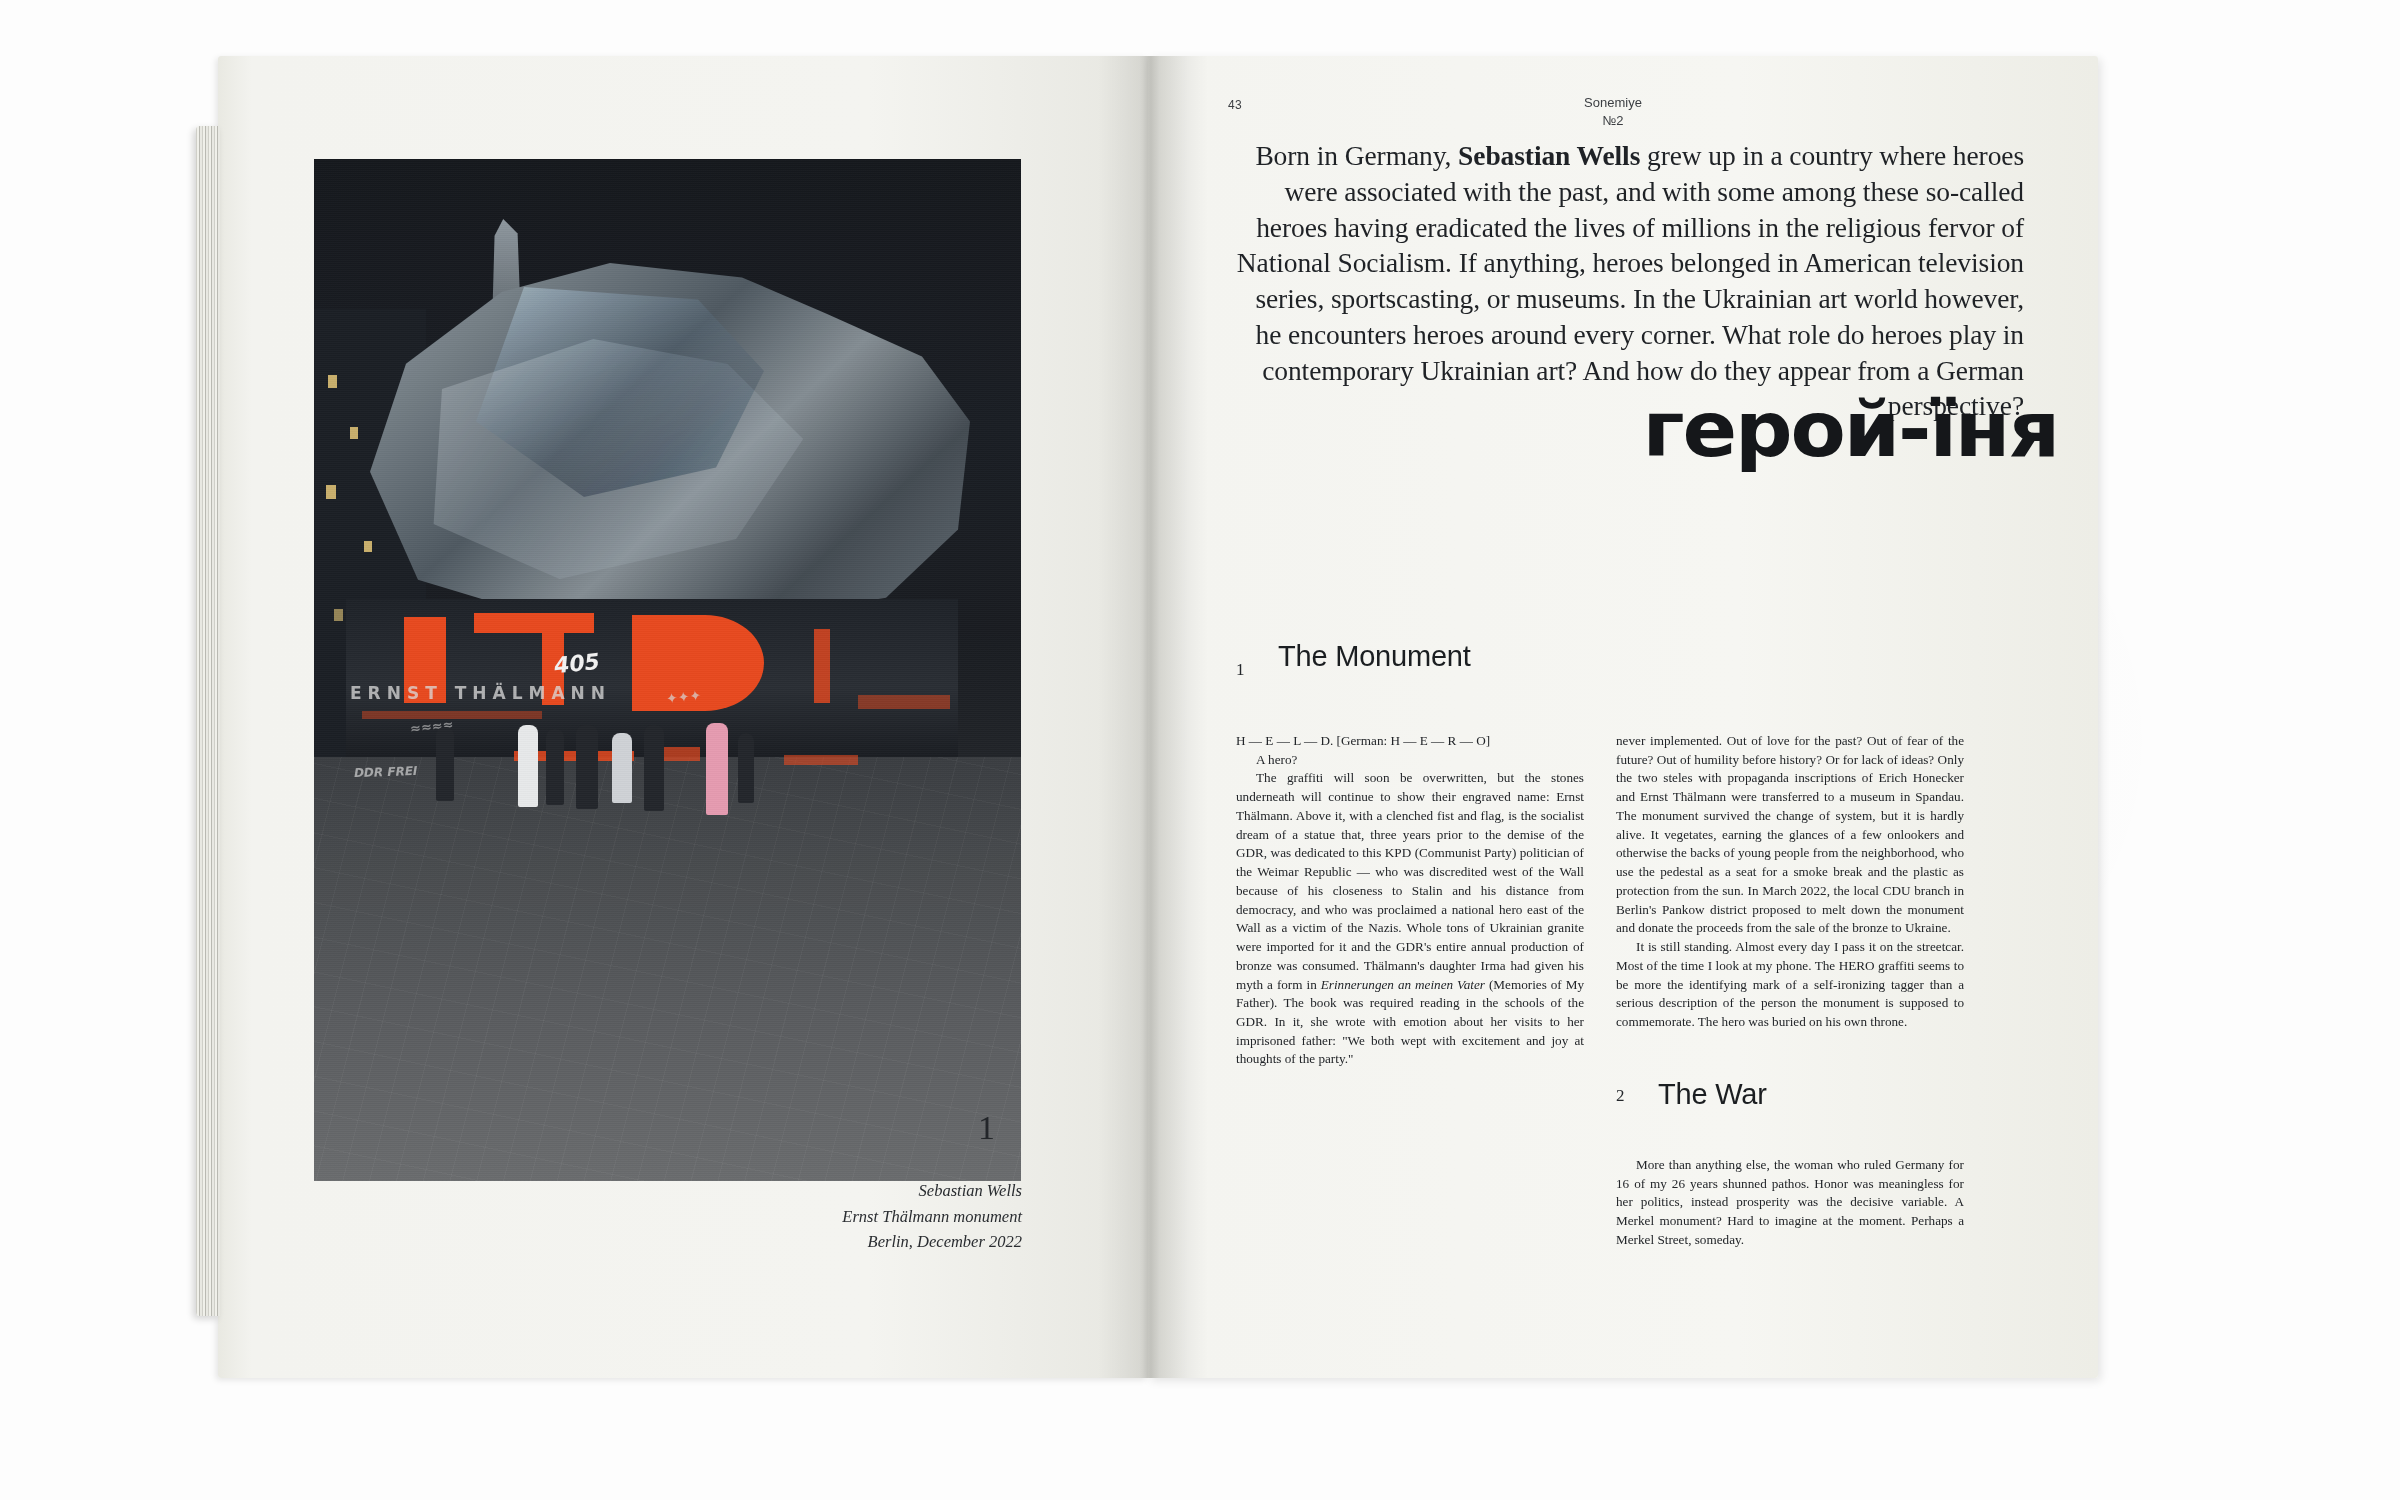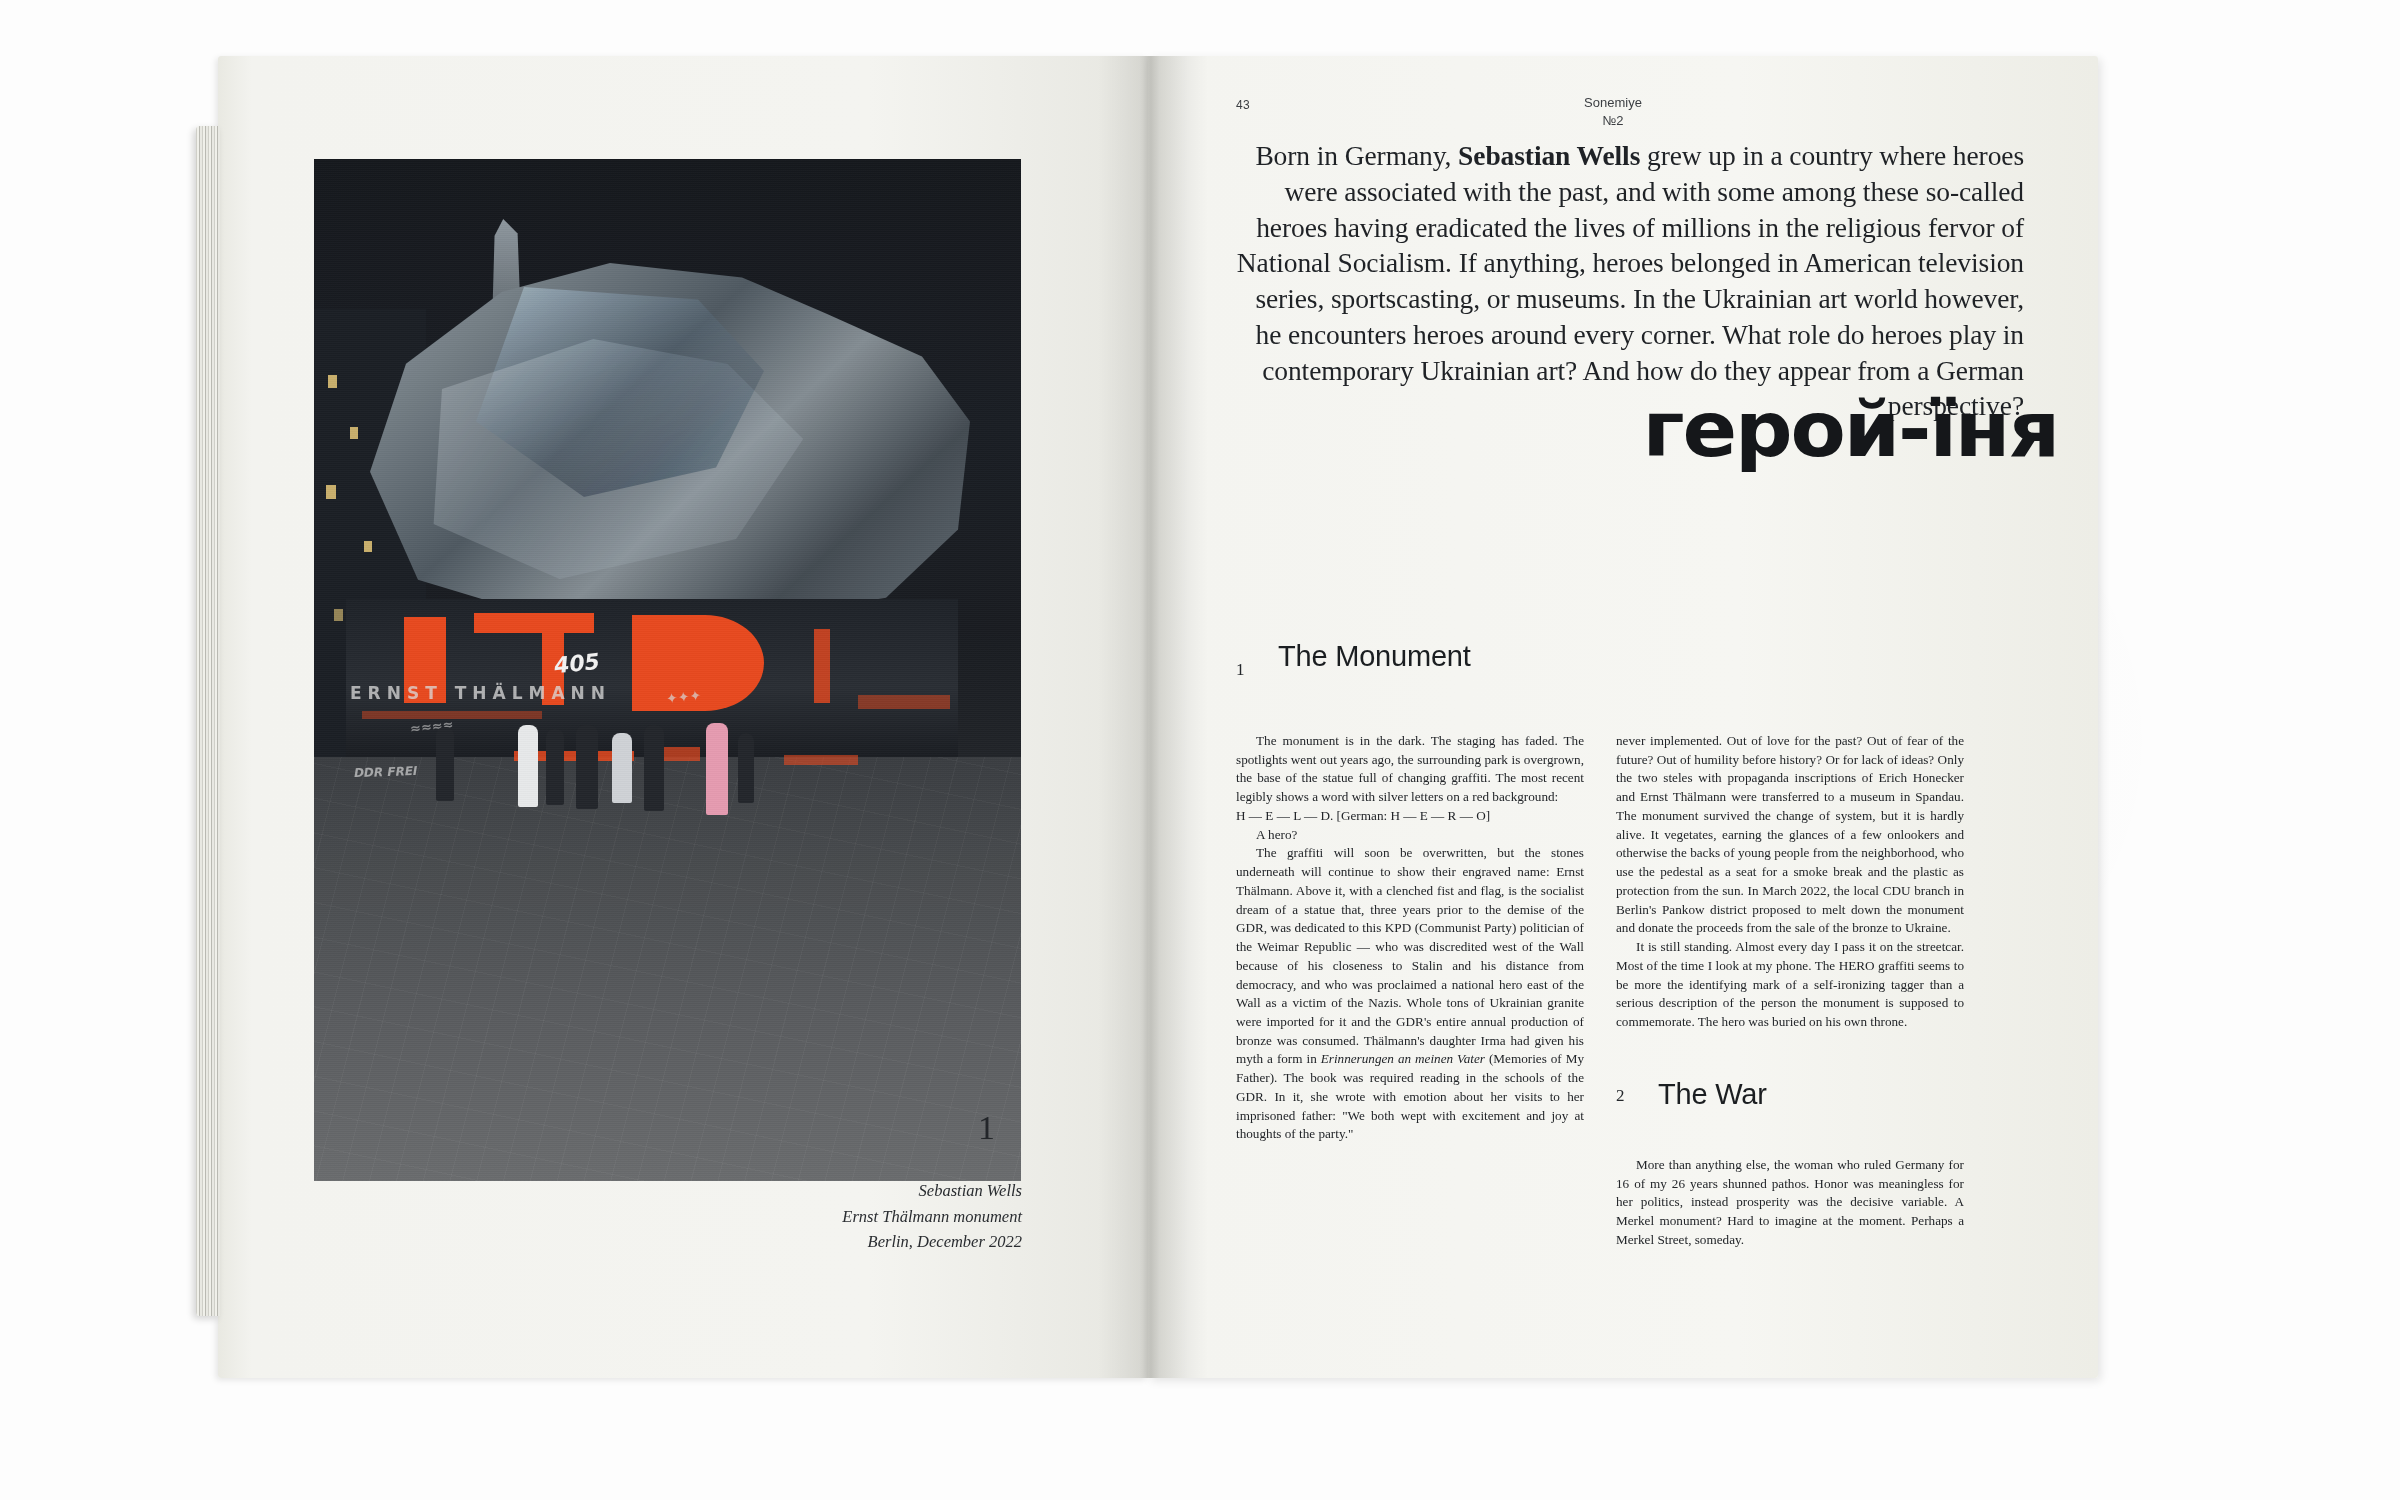--- a/index.html
+++ b/index.html
@@ -263,21 +263,21 @@
   .rp {
     position: absolute;
     left: 930px;
     top: 0;
     width: 950px;
     height: 100%;
   }
 
   .folio-number {
     position: absolute;
-    left: 88px;
+    left: 80px;
     top: 42px;
     font-family: "Liberation Sans", sans-serif;
     font-size: 12px;
     color: #3b3e42;
     letter-spacing: .4px;
   }
 
   .folio-title {
     position: absolute;
     left: 405px;
@@ -442,21 +442,20 @@
       <div class="lede">
         <span>Born in Germany, </span><b>Sebastian Wells</b><span> grew up in a country where heroes were associated with the past, and with some among these so-called heroes having eradicated the lives of millions in the religious fervor of National Socialism. If anything, heroes belonged in American television series, sportscasting, or museums. In the Ukrainian art world however, he encounters heroes around every corner. What role do heroes play in contemporary Ukrainian art? And how do they appear from a German perspective?</span>
       </div>
 
       <div class="cyrillic-title">герой-їня</div>
 
       <div class="section-num sec1-num">1</div>
       <div class="section-title sec1-title">The Monument</div>
 
       <div class="col col-left">
-        <p>The monument is in the dark. The staging has faded. The spotlights went out years ago, the surrounding park is overgrown, the base of the statue full of changing graffiti. The most recent legibly shows a word with silver letters on a red background:</p>
         <p class="noindent">H — E — L — D. [German: H — E — R — O]</p>
         <p>A hero?</p>
         <p>
           <span>The graffiti will soon be overwritten, but the stones underneath will continue to show their engraved name: Ernst Thälmann. Above it, with a clenched fist and flag, is the socialist dream of a statue that, three years prior to the demise of the GDR, was dedicated to this KPD (Communist Party) politician of the Weimar Republic — who was discredited west of the Wall because of his closeness to Stalin and his distance from democracy, and who was proclaimed a national hero east of the Wall as a victim of the Nazis. Whole tons of Ukrainian granite were imported for it and the GDR's entire annual production of bronze was consumed. Thälmann's daughter Irma had given his myth a form in </span><i>Erinnerungen an meinen Vater</i><span> (Memories of My Father). The book was required reading in the schools of the GDR. In it, she wrote with emotion about her visits to her imprisoned father: "We both wept with excitement and joy at thoughts of the party."</span>
         </p>
       </div>
 
       <div class="col col-right">
         <p class="noindent">never implemented. Out of love for the past? Out of fear of the future? Out of humility before history? Or for lack of ideas? Only the two steles with propaganda inscriptions of Erich Honecker and Ernst Thälmann were transferred to a museum in Spandau. The monument survived the change of system, but it is hardly alive. It vegetates, earning the glances of a few onlookers and otherwise the backs of young people from the neighborhood, who use the pedestal as a seat for a smoke break and the plastic as protection from the sun. In March 2022, the local CDU branch in Berlin's Pankow district proposed to melt down the monument and donate the proceeds from the sale of the bronze to Ukraine.</p>
         <p>It is still standing. Almost every day I pass it on the streetcar. Most of the time I look at my phone. The HERO graffiti seems to be more the identifying mark of a self-ironizing tagger than a serious description of the person the monument is supposed to commemorate. The hero was buried on his own throne.</p>

